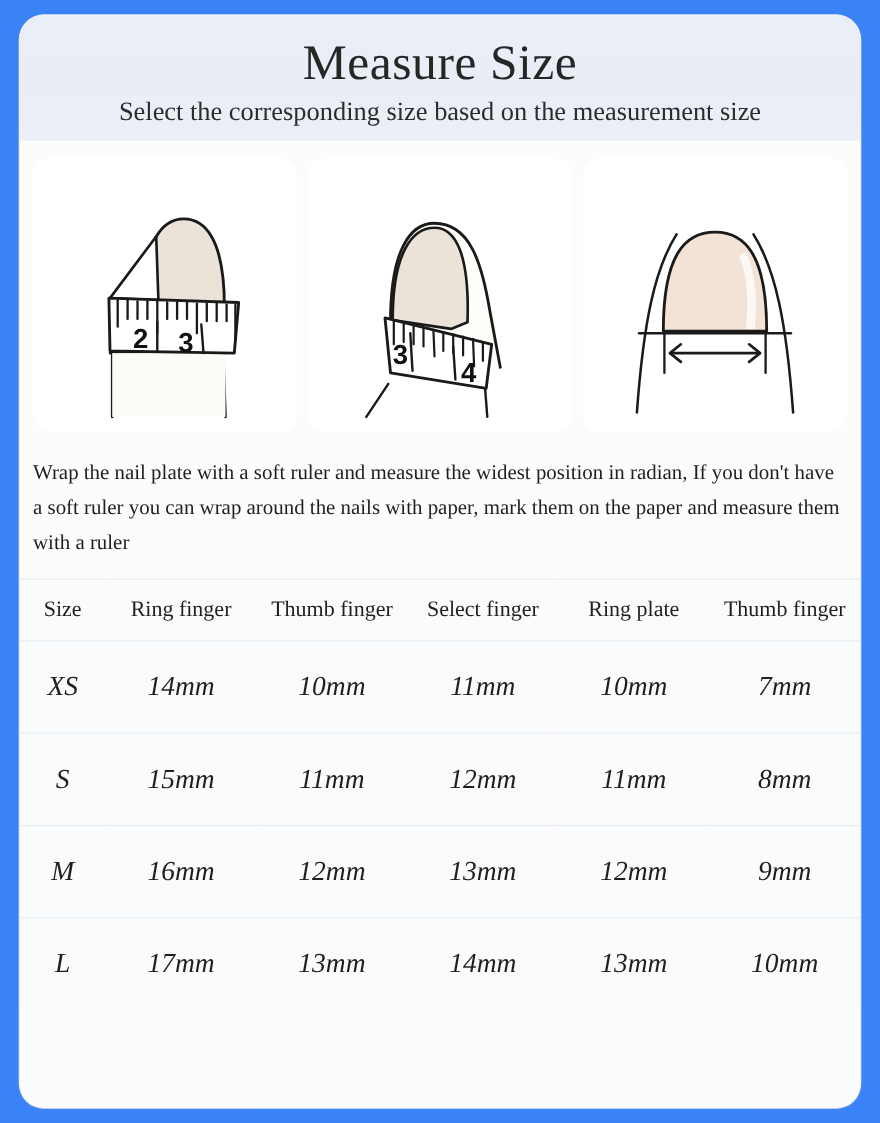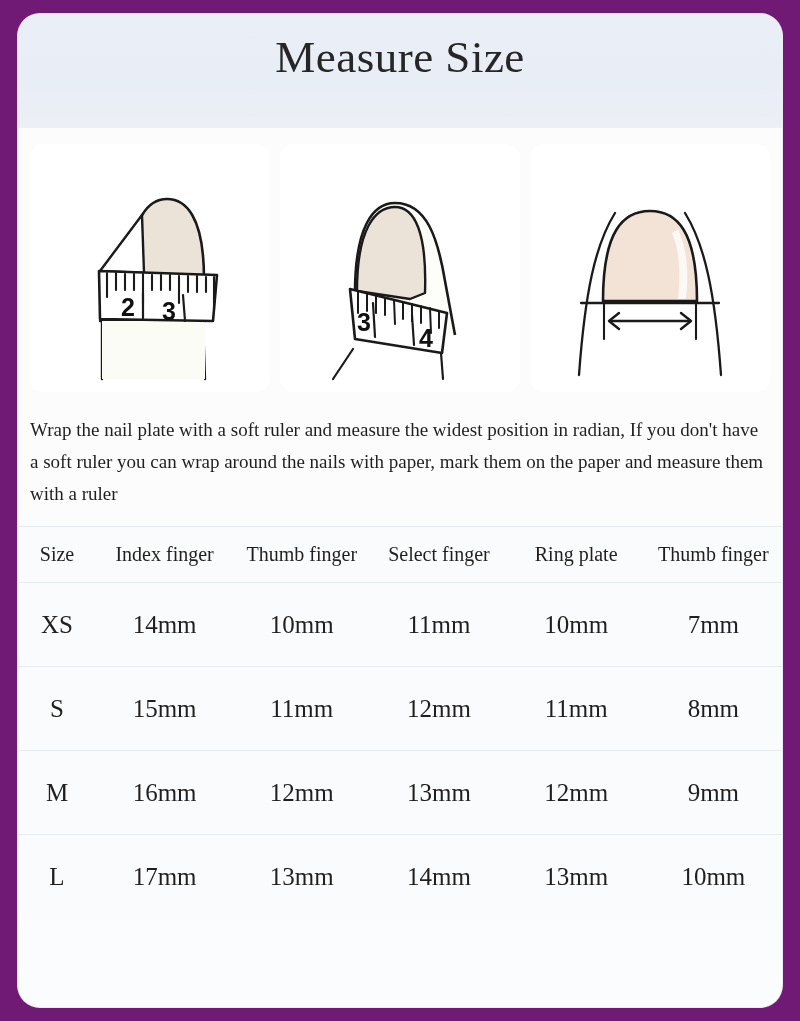--- a/index.html
+++ b/index.html
@@ -10,21 +10,21 @@
     height: 1021px;
     background: #ffffff;
     font-family: "Liberation Serif", "DejaVu Serif", serif;
     overflow: hidden;
   }
 
   .page {
     position: relative;
     width: 800px;
     height: 1021px;
-    background: #701a75;
+    background: #3b82f6;
   }
 
   
   .card {
     position: absolute;
     left: 18px;
     top: 14px;
     width: 764px;
     height: 993px;
     border-radius: 22px;
@@ -102,32 +102,34 @@
   .table th {
     font-size: 20px;
     height: 56px;
     border-top: 1px solid #e7ebf0;
     border-bottom: 1px solid #e7ebf0;
   }
   .table td {
     font-size: 25px;
     height: 84px;
     border-bottom: 1px solid #e7ebf0;
+    font-style: italic;
   }
   .table tr:last-child td { border-bottom: none; }
   .col-size { width: 78px; }
 </style>
 </head>
 <body>
 
 <div class="page">
   <div class="card">
 
     <div class="header">
       <div class="title">Measure Size</div>
+      <div class="subtitle">Select the corresponding size based on the measurement size</div>
     </div>
 
     <div class="figures">
 
       <div class="fig">
         <svg width="210" height="230" viewBox="0 0 210 230">
 
           <path d="M57 168 L57 226 M158 168 L160 226" stroke="#1a1a1a" stroke-width="2.4" fill="none" stroke-linecap="round"></path>
           <path d="M55 168 L160 168" stroke="#1a1a1a" stroke-width="2.4" fill="none" stroke-linecap="round"></path>
           <rect x="57" y="168" width="103" height="58" fill="#fcfcf7"></rect>
@@ -239,21 +241,21 @@
         <col class="col-size">
           <col>
           <col>
           <col>
           <col>
           <col>
       </colgroup>
       <thead>
         <tr>
           <th>Size</th>
-          <th>Index finger</th>
+          <th>Ring finger</th>
           <th>Thumb finger</th>
           <th>Select finger</th>
           <th>Ring plate</th>
           <th>Thumb finger</th>
         </tr>
       </thead>
       <tbody>
         <tr>
           <td>XS</td>
           <td>14mm</td>

